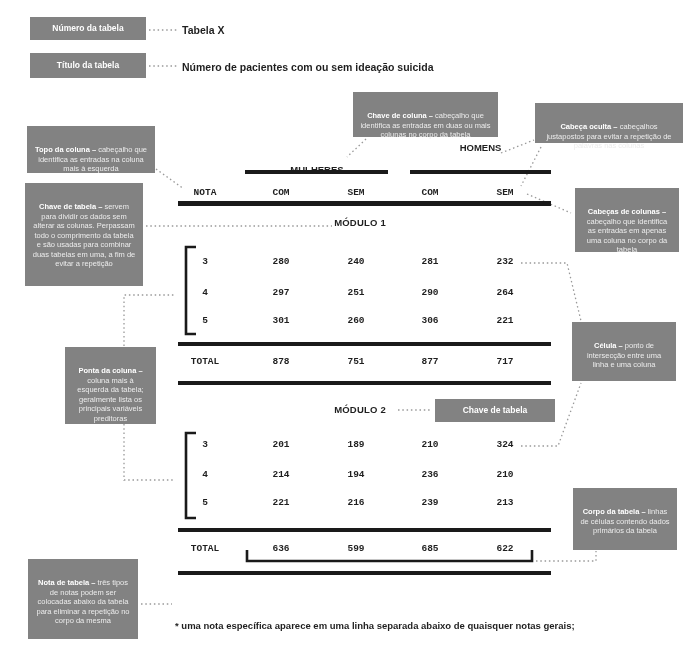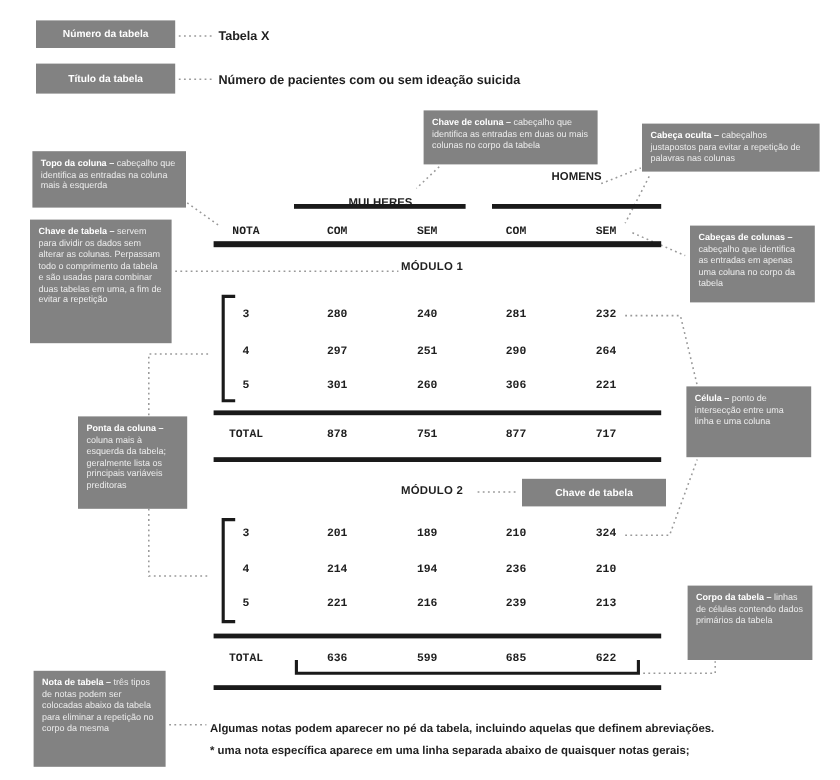--- a/index.html
+++ b/index.html
@@ -3,21 +3,21 @@
 <meta charset="utf-8">
 <style>
   html,body{margin:0;padding:0;background:#fff;}
   #canvas{
     position:relative;width:700px;height:650px;background:#ffffff;
     font-family:"Liberation Sans","DejaVu Sans",sans-serif;overflow:hidden;
   }
   svg.overlay{position:absolute;left:0;top:0;width:700px;height:650px;pointer-events:none;}
   .gbox{
     position:absolute;background:#828282;color:#fff;
-    font-size:7.5px;line-height:9.5px;padding:5px 7px;box-sizing:border-box;
+    font-size:7.5px;line-height:9.5px;padding:19px 7px;box-sizing:border-box;text-align:center;
   }
   .gbox strong{color:#ffffff;font-weight:700;}
   .gbox span{color:#ececec;}
   .gbox.tag{display:flex;align-items:center;justify-content:center;
     font-weight:700;font-size:8.5px;padding:4px;text-align:center;}
   .rule{position:absolute;background:#1a1a1a;}
   .btxt{position:absolute;font-weight:700;color:#1f1f1f;}
   .ghead{font-size:9.5px;text-align:center;}
   .modlbl{font-size:9.5px;text-align:center;letter-spacing:.2px;}
   .trow{position:absolute;left:170px;width:380px;height:12px;font-family:Liberation Mono, monospace;}
@@ -184,16 +184,15 @@
     <span class="cell c5">213</span>
   </div>
   <div class="trow" style="top:543px">
     <span class="cell c1">TOTAL</span>
     <span class="cell c2">636</span>
     <span class="cell c3">599</span>
     <span class="cell c4">685</span>
     <span class="cell c5">622</span>
   </div>
 
-  <div class="btxt notetxt" style="left:175px;top:602px">Algumas notas podem aparecer no pé da tabela, incluindo aquelas que definem abreviações.</div>
   <div class="btxt notetxt" style="left:175px;top:620px">* uma nota específica aparece em uma linha separada abaixo de quaisquer notas gerais;</div>
 
 </div>
 
 </body></html>

